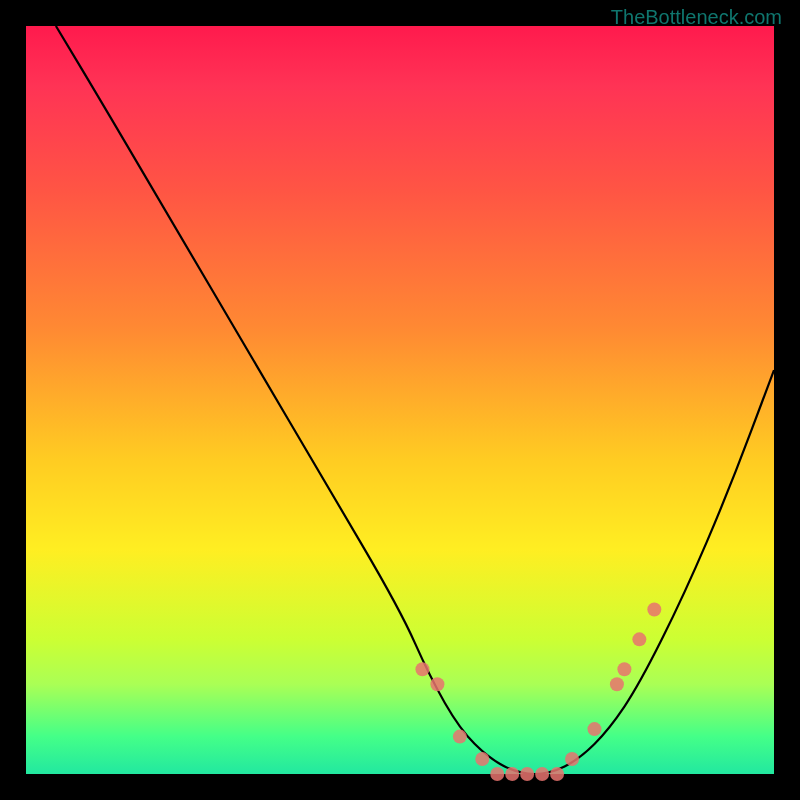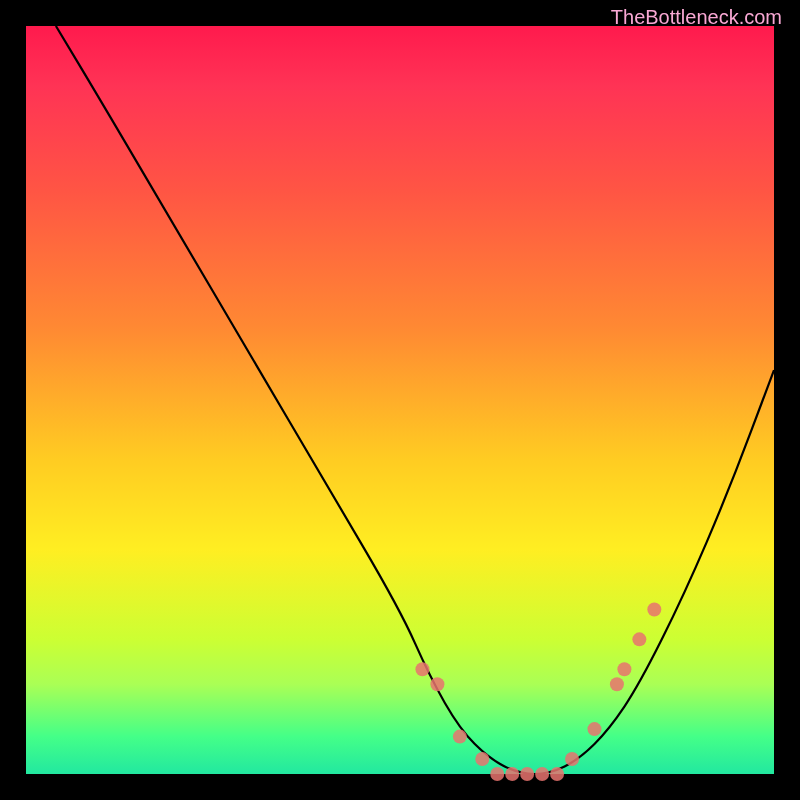--- a/index.html
+++ b/index.html
@@ -8,21 +8,21 @@
     width: 800px;
     height: 800px;
     background: #000;
     position: relative;
     font-family: Arial, sans-serif;
   }
   .watermark {
     position: absolute;
     top: 6px;
     right: 18px;
-    color: #f9a8d4;
+    color: #0f766e;
     font-size: 20px;
     font-weight: normal;
     z-index: 10;
   }
   .plot-area {
     position: absolute;
     left: 26px;
     top: 26px;
     width: 748px;
     height: 748px;

